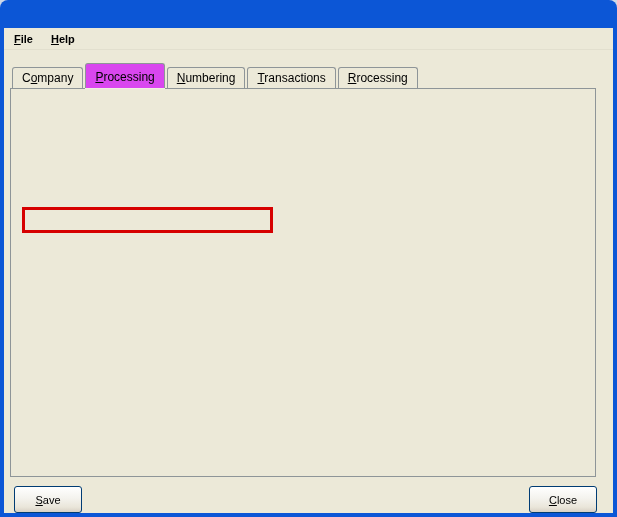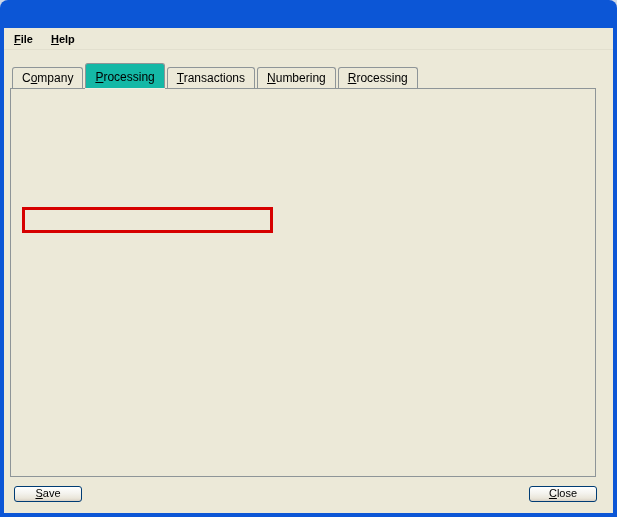--- a/index.html
+++ b/index.html
@@ -16,21 +16,21 @@
   .wc .minbar{position:absolute;left:4px;bottom:4px;width:8px;height:3px;background:#fff;}
   .wc .maxbox{position:absolute;left:4px;top:4px;width:11px;height:11px;border:2px solid #cfe0ff;border-top-width:3px;}
   .client{position:absolute;left:4px;top:28px;width:609px;height:485px;background:#ECE9D8;}
   .menubar{position:absolute;left:4px;top:28px;width:609px;height:22px;display:flex;align-items:center;padding-left:8px;font-size:11px;gap:14px;background:#ECE9D8;border-bottom:1px solid #e2dfce;}
   .menu-item{cursor:default;padding:2px 2px;font-weight:bold;}
   .accel{text-decoration:underline;}
   
   .tabstrip{position:absolute;left:12px;top:63px;height:25px;display:flex;align-items:flex-end;}
   .tab{position:relative;height:21px;padding:3px 9px 2px;font-size:12px;background:#ECE9D8;
     border:1px solid #8E9598;border-bottom:none;border-radius:3px 3px 0 0;margin-right:2px;color:#000;}
-  .tab.active{height:25px;padding-top:6px;background:#14b8a6;z-index:3;box-shadow:0 1px 0 #F1EFE2;}
+  .tab.active{height:25px;padding-top:6px;background:#d946ef;z-index:3;box-shadow:0 1px 0 #F1EFE2;}
   .panel{position:absolute;left:10px;top:88px;width:586px;height:389px;background:#ECE9D8;border:1px solid #8E9598;border-top:1px solid #8E9598;z-index:1;}
   
   .group{position:absolute;border:1px solid #D5D2C0;border-radius:4px;}
   .group-title{position:absolute;top:-8px;left:8px;background:#ECE9D8;padding:0 3px;font-size:11px;color:#0B45D9;white-space:nowrap;}
   .lbl{position:absolute;font-size:11px;color:#000;white-space:nowrap;}
   .lbl.gray{color:#9d9a8c;}
   
   .cbrow{position:absolute;display:flex;align-items:center;gap:6px;}
   .cb{width:13px;height:13px;background:#fff;border:1px solid #5E82C8;position:relative;flex:0 0 auto;}
   .cb .mark{display:none;position:absolute;left:0px;top:-3px;color:#1DA51D;font-size:12px;font-weight:bold;line-height:14px;}
@@ -56,42 +56,42 @@
   .ag-header .strip{width:5px;border-right:1px solid #c9c6b6;}
   .ag-header .h1{width:88px;text-align:right;padding:2px 4px 0 0;border-right:1px solid #c9c6b6;}
   .ag-header .h2{width:66px;text-align:right;padding:2px 4px 0 0;}
   .ag-row{display:flex;height:14px;}
   .ag-row .strip{width:5px;}
   .ag-row .c1{width:88px;text-align:right;padding:1px 4px 0 0;}
   .ag-row .c2{width:66px;text-align:right;padding:1px 4px 0 0;}
   .ag-row.sel{background:#C7C7EF;}
   .ag-row.tint{background:#F6F4FC;}
   
-  .xpbtn{position:absolute;height:16px;border:1px solid #003C74;border-radius:3px;font-size:11px;
+  .xpbtn{position:absolute;height:27px;border:1px solid #003C74;border-radius:3px;font-size:11px;
     background:linear-gradient(180deg,#FFFFFF 0%,#F4F3EE 45%,#EAE6DA 80%,#D8D0C4 100%);
-    display:flex;align-items:flex-start;justify-content:center;cursor:default;}
+    display:flex;align-items:center;justify-content:center;cursor:default;}
 </style>
 </head>
 <body>
 
 <div class="win">
 
 
   <div class="client"></div>
 
   <div class="menubar">
     <span class="menu-item"><span class="accel">F</span><span>ile</span></span>
     <span class="menu-item"><span class="accel">H</span><span>elp</span></span>
   </div>
 
   <div class="tabstrip">
     <span class="tab"><span>C</span><span class="accel">o</span><span>mpany</span></span>
     <span class="tab active"><span></span><span class="accel">P</span><span>rocessing</span></span>
+    <span class="tab"><span></span><span class="accel">N</span><span>umbering</span></span>
     <span class="tab"><span></span><span class="accel">T</span><span>ransactions</span></span>
-    <span class="tab"><span></span><span class="accel">N</span><span>umbering</span></span>
     <span class="tab"><span></span><span class="accel">R</span><span>rocessing</span></span>
   </div>
 
   <div class="panel"></div>
 
   <div class="group" style="left:20px;top:97px;width:282px;height:51px;">
     <span class="group-title">Currency Options</span>
   </div>
   <span class="lbl" style="left:28px;top:117px;">Functional Currency</span>
   <div class="txtfield" style="left:137px;top:111px;width:40px;height:22px;">

